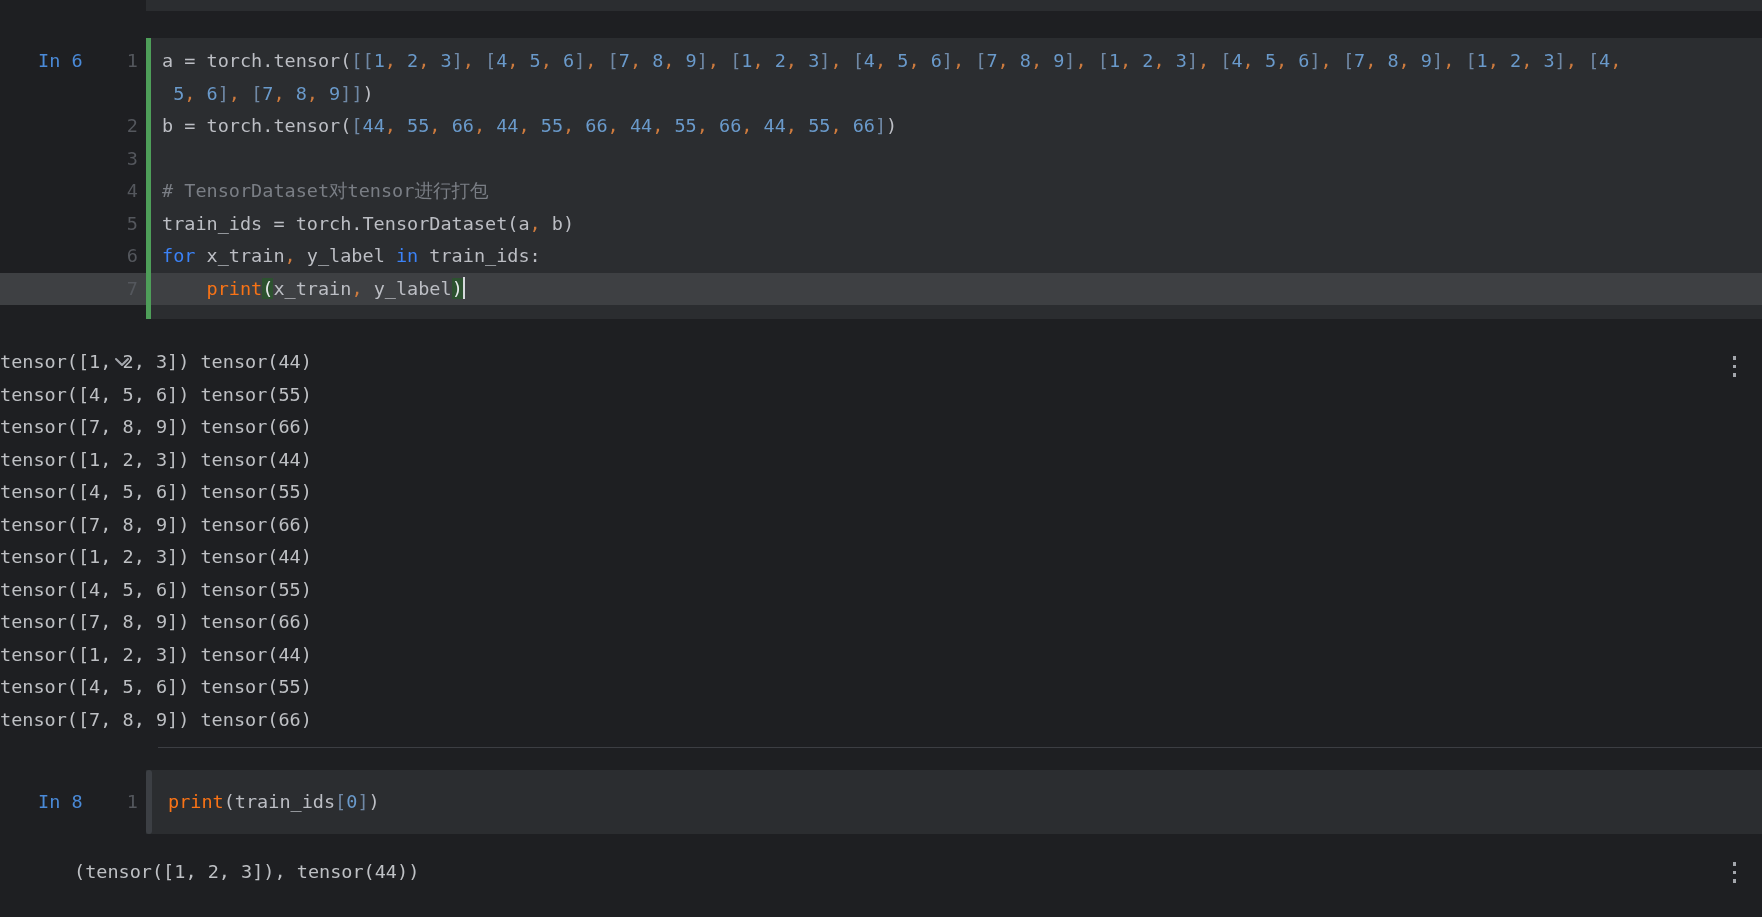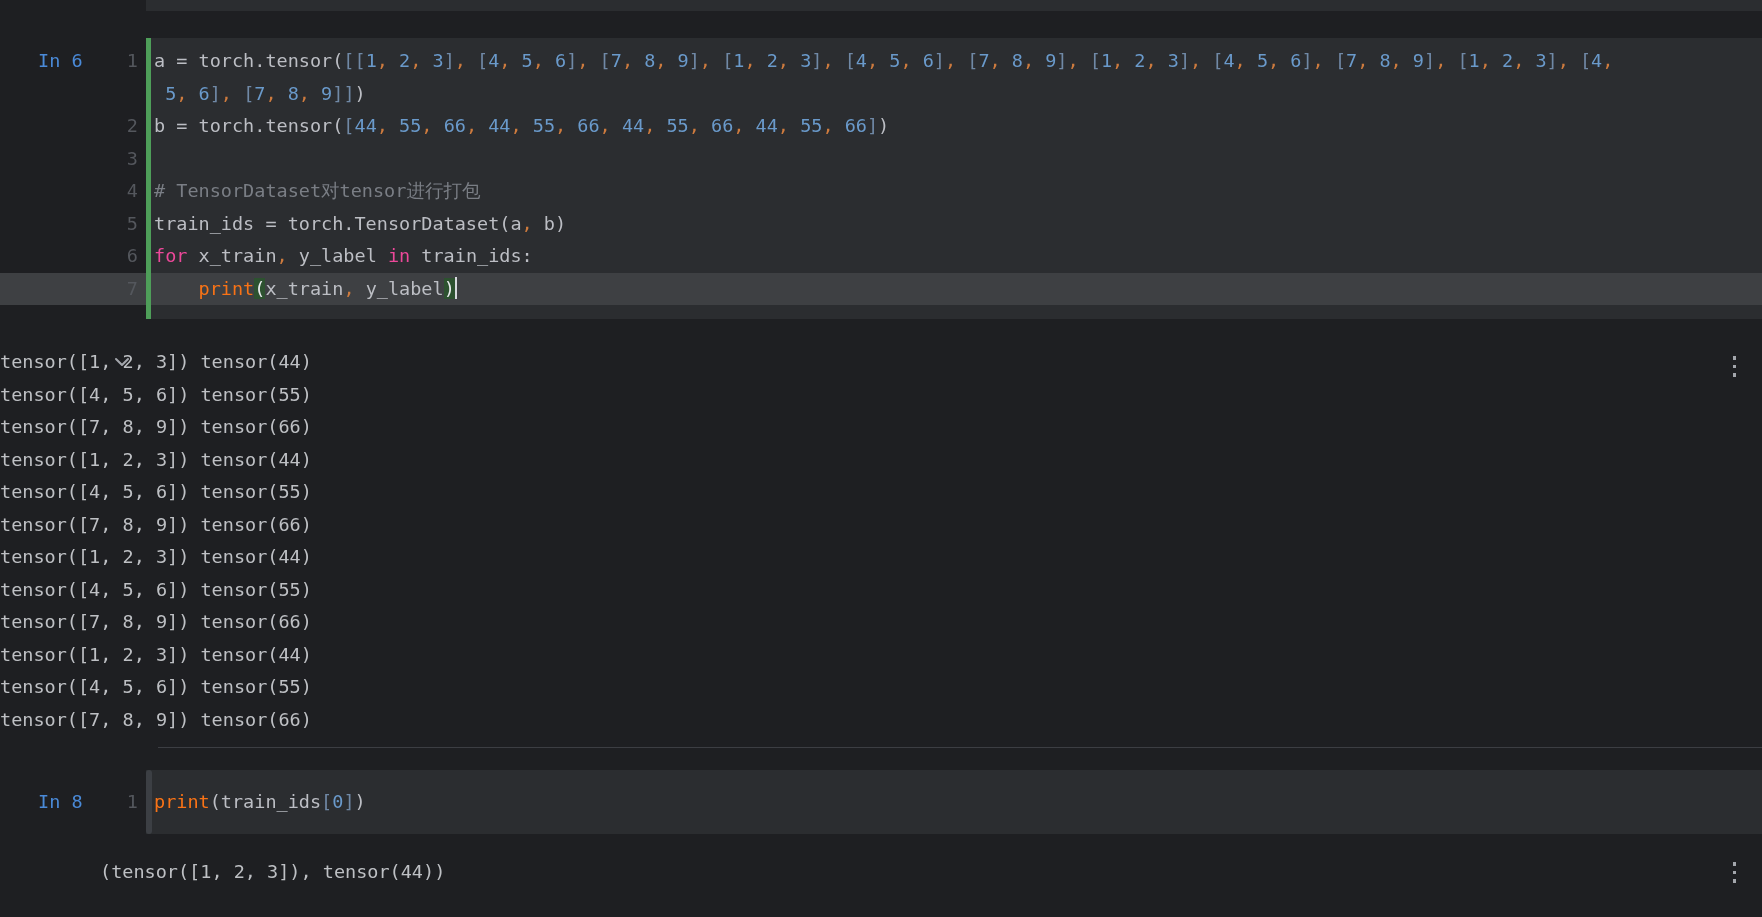--- a/index.html
+++ b/index.html
@@ -19,46 +19,46 @@
   .cell2 { top:770px; }
   .cell-bg { position:absolute; left:146px; right:0; top:0; bottom:0; background:#2B2D30; }
   .rows { position:relative; }
   .cell1 .rows { padding:7px 0 14px 0; }
   .cell2 .rows { padding:16px 0 15px 0; }
   .ed-row { position:relative; display:flex; height:32.5px; line-height:32.5px; }
   .ed-row.caret-row { background:#3E4043; }
   .gutter { flex:0 0 146px; position:relative; }
   .lnum { position:absolute; right:8px; color:#54575D; }
   .code-line { flex:1; white-space:pre; }
-  .cell1 .code-line { padding-left:8px; }
-  .cell2 .code-line { padding-left:8px; }
+  .cell1 .code-line { padding-left:16px; }
+  .cell2 .code-line { padding-left:22px; }
   .green-bar { position:absolute; left:146px; top:0; bottom:0; width:5px; background:#4E9E59; z-index:3; }
   .gray-bar  { position:absolute; left:146px; top:0; bottom:0; width:6px; background:#3C3F44; border-radius:4px; z-index:3; }
   .cell-label { position:absolute; left:38px; height:32.5px; line-height:32.5px; color:#4A8AD8; z-index:4; }
   .cell1 .cell-label { top:7px; }
   .cell2 .cell-label { top:16px; }
 
   
   .tok-default { color:#BCBEC4; }
-  .tok-keyword { color:#ec4899; }
+  .tok-keyword { color:#3b82f6; }
   .tok-comma   { color:#CE7B3E; }
   .tok-number  { color:#6A9ACB; }
   .tok-bracket { color:#7089A6; }
   .tok-builtin { color:#f97316; }
   .tok-comment { color:#7A7E85;text-align:right; }
   .tok-paren-match { background:#2D5230; color:#E8EAED; }
   .caret { display:inline-block; width:2px; height:22px; background:#D6D8DD; vertical-align:-4px; }
 
   
   .output { position:absolute; left:0; right:0; color:#BEC0C4; }
   .out1 { top:346px; }
   .out2 { top:856px; }
   .out-lines { white-space:pre; }
   .out1 .out-lines { }
-  .out2 .out-lines { margin-left:100px; }
+  .out2 .out-lines { margin-left:74px; }
   .out-line { height:32.5px; line-height:32.5px; }
   .collapse { position:absolute; left:110px; top:4px; width:24px; height:24px; cursor:pointer; }
   .kebab { position:absolute; right:24px; display:flex; flex-direction:column; gap:5px; cursor:pointer; padding:2px; }
   .out1 .kebab { top:8px; }
   .out2 .kebab { top:4px; }
   .kebab i { display:block; width:3.5px; height:3.5px; background:#A3A6AC; }
 
   .divider { position:absolute; left:158px; right:0; top:747px; height:1px; background:#3C3E43; }
 </style>
 </head>

